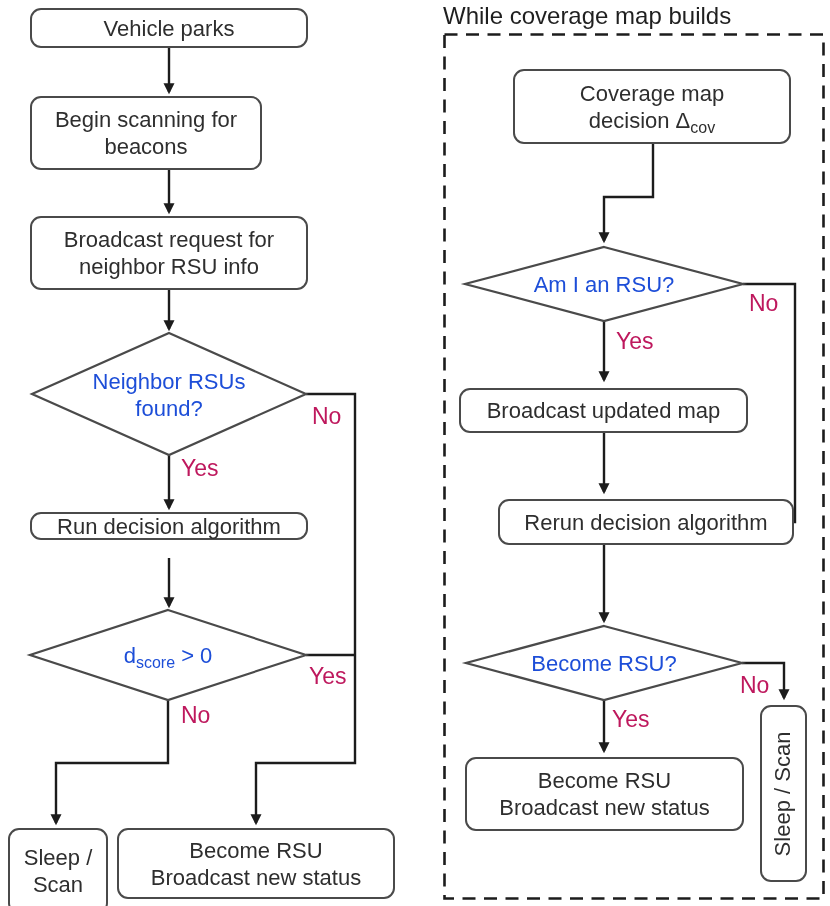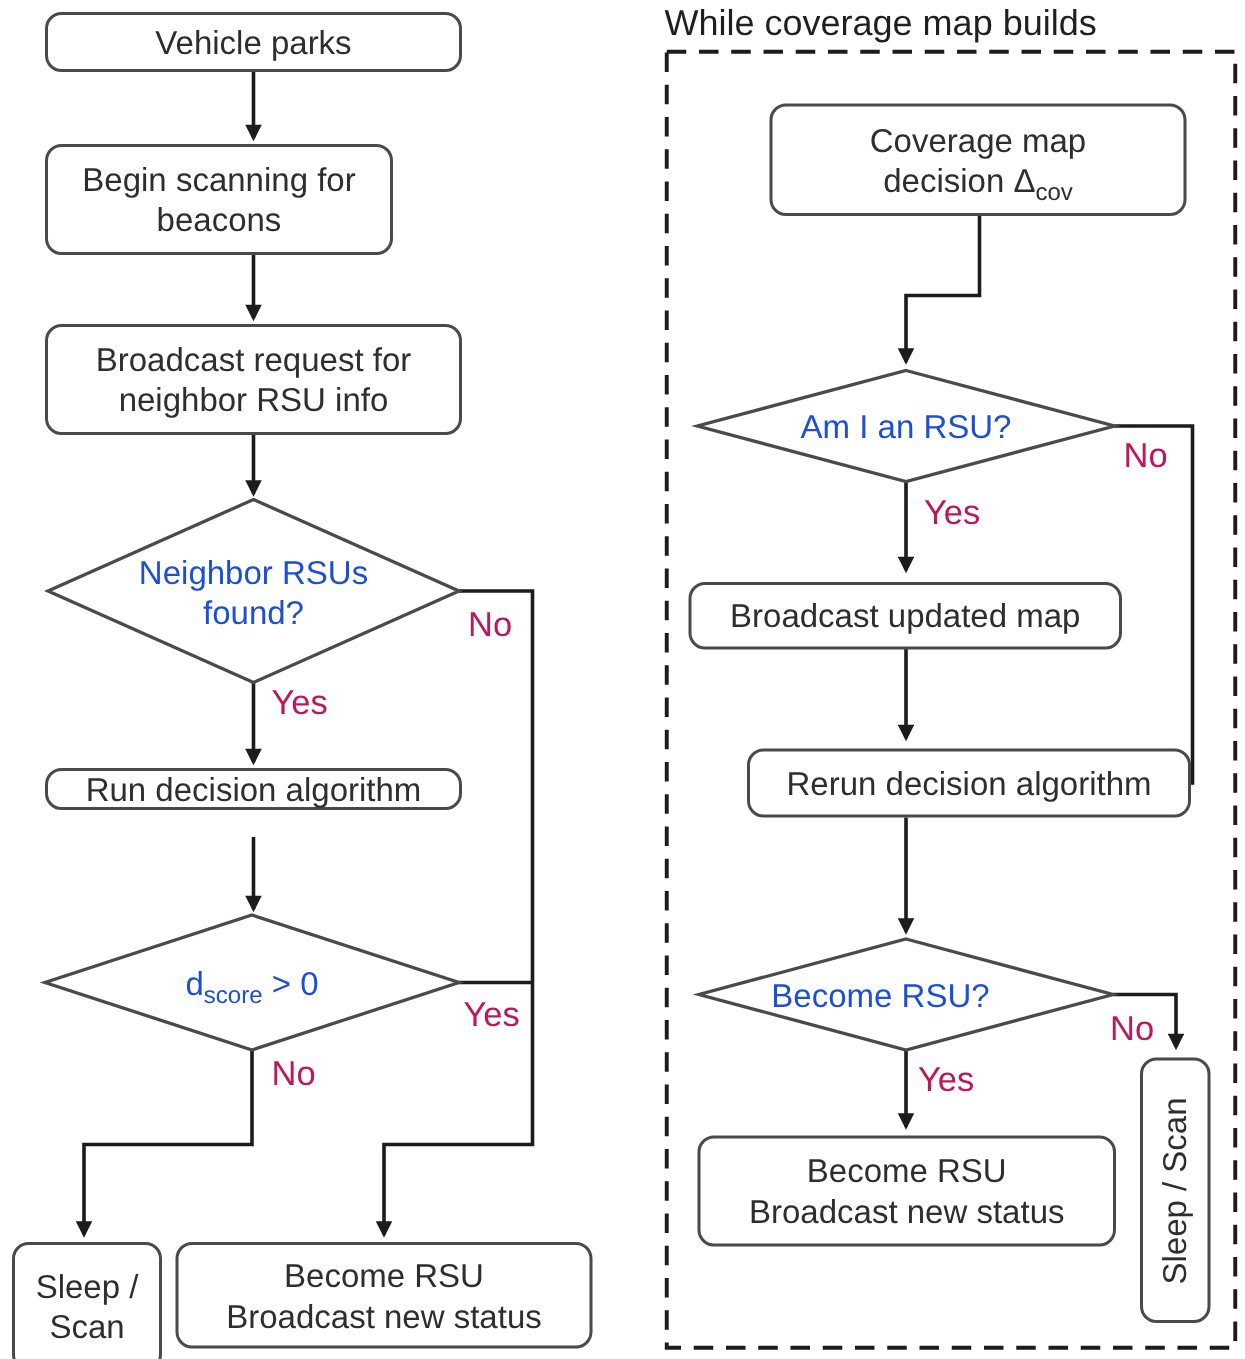--- a/index.html
+++ b/index.html
@@ -127,21 +127,21 @@
   </div>
 
   <div class="node" style="left:459px;top:388px;width:289px;height:45px;">
     <div>Broadcast updated map</div>
   </div>
 
   <div class="node" style="left:458px;top:499px;width:296px;height:46px;margin-left:40px;">
     <div>Rerun decision algorithm</div>
   </div>
 
-  <div class="dtext" style="left:467px;top:649px;width:240px;height:28px;">
+  <div class="dtext" style="left:484px;top:649px;width:240px;height:28px;">
     <div>Become RSU?</div>
   </div>
 
   <div class="node" style="left:465px;top:757px;width:279px;height:74px;">
     <div>Become RSU</div>
     <div>Broadcast new status</div>
   </div>
 
   <div class="vwrap" style="left:760px;top:705px;width:47px;height:177px;">
     <div class="vtext">Sleep / Scan</div>

